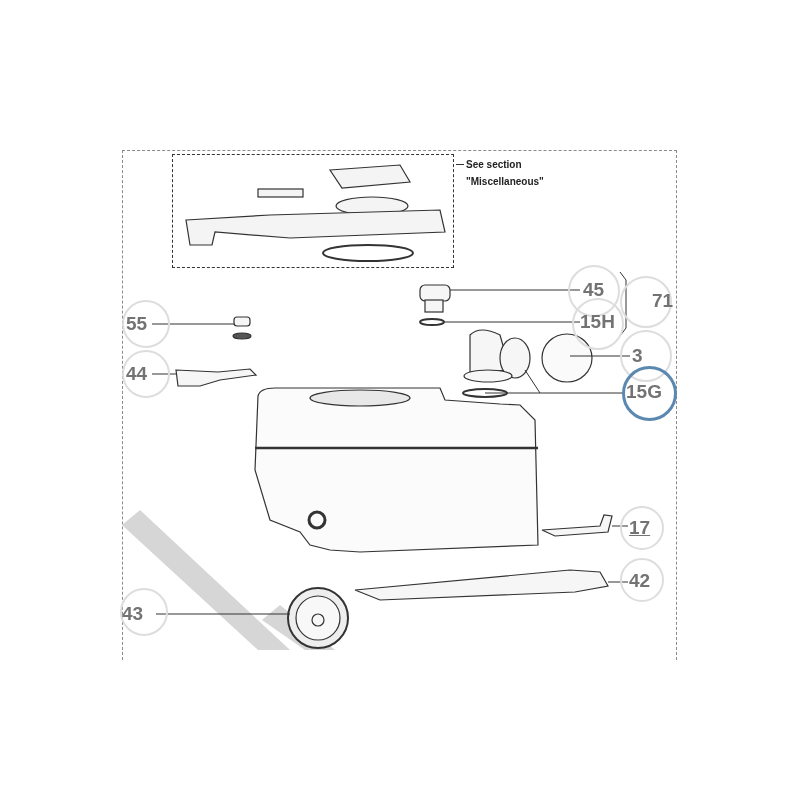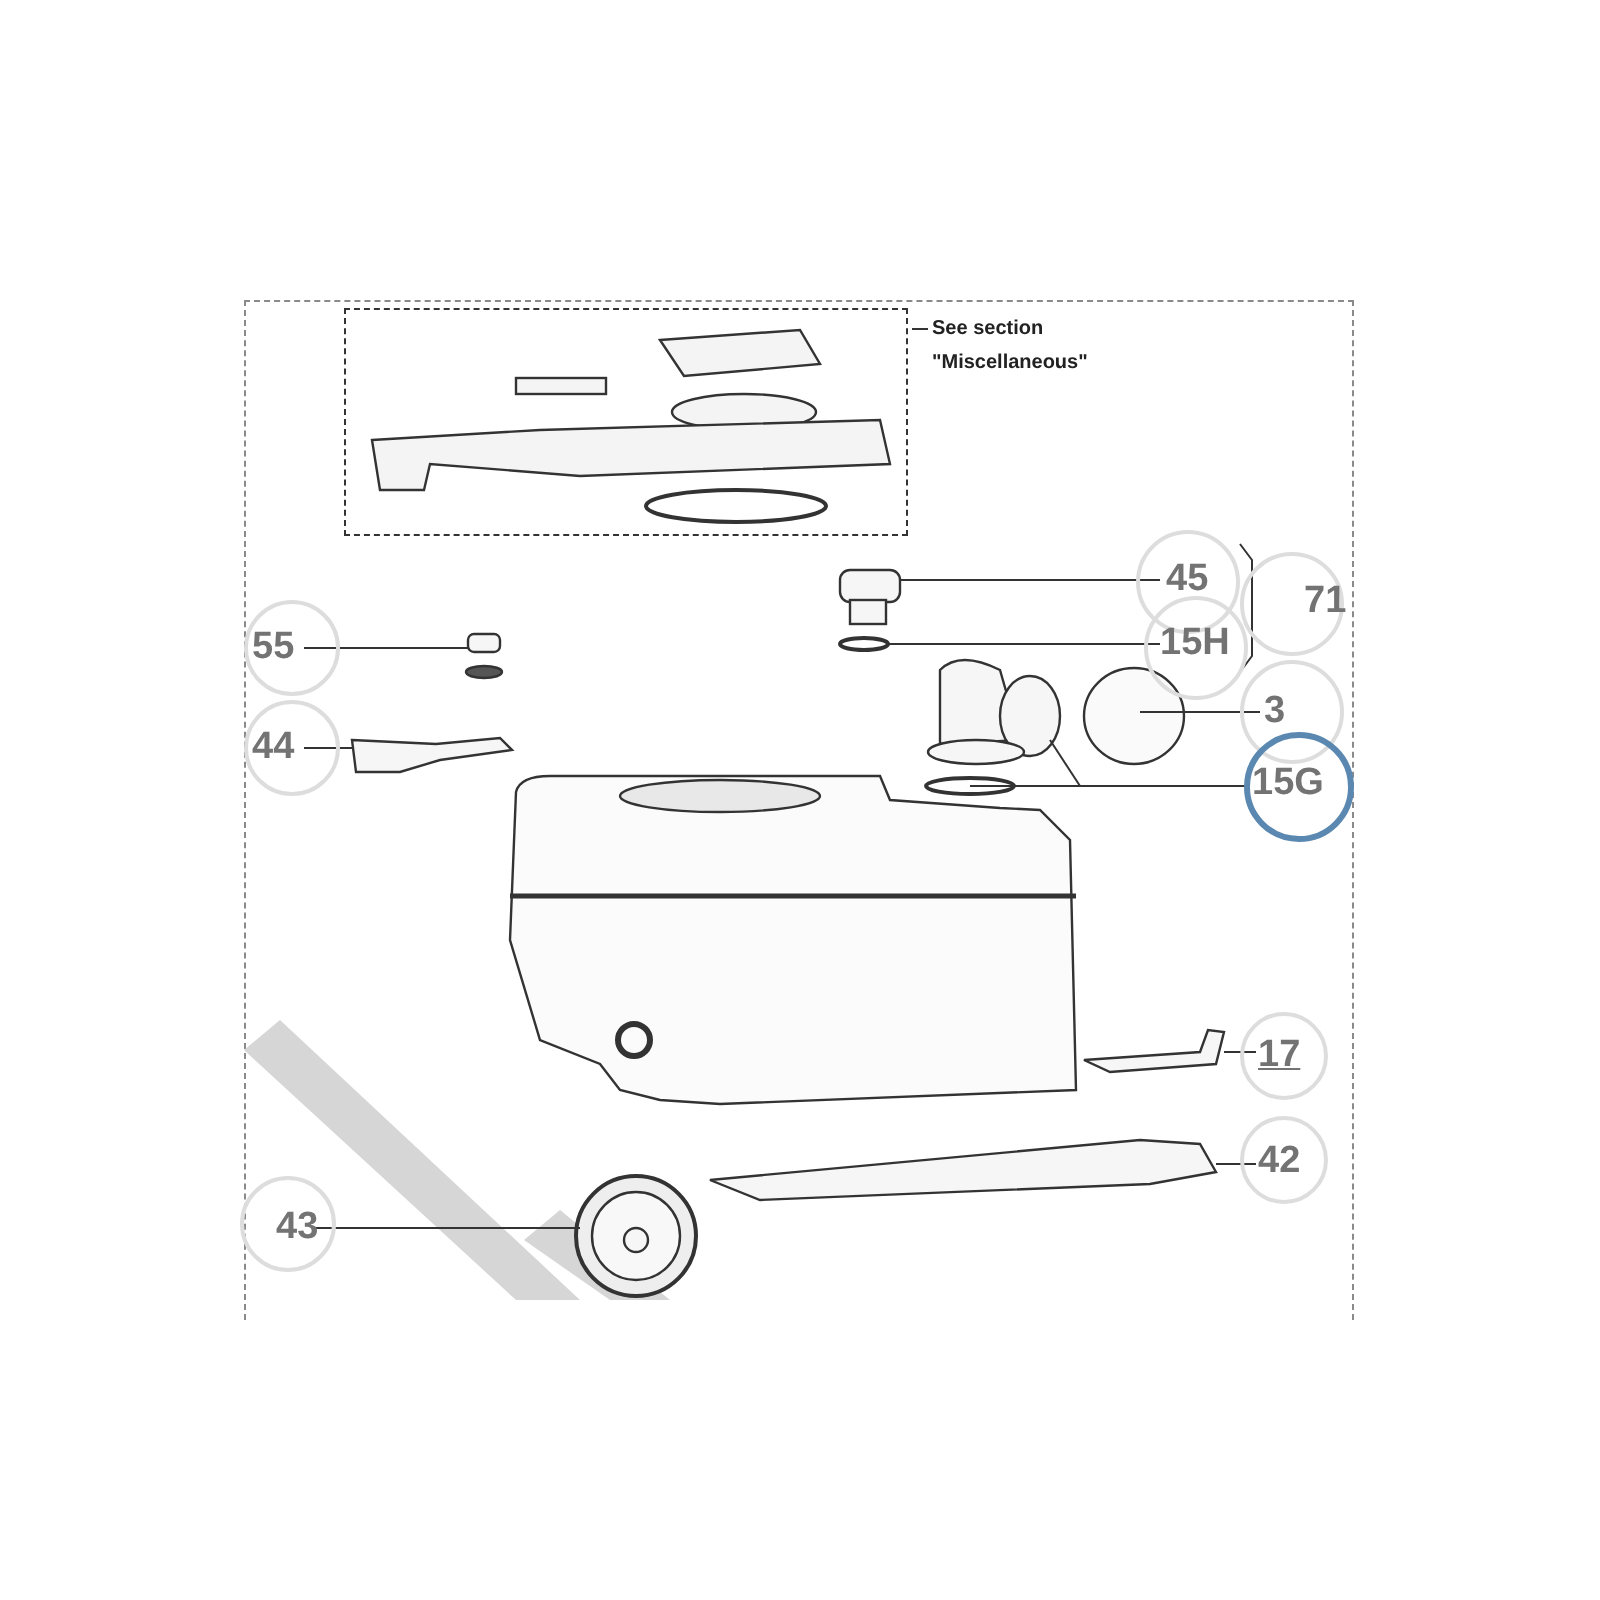--- a/index.html
+++ b/index.html
@@ -105,13 +105,13 @@
 <div class="ring hl" style="left:622px;top:366px;width:55px;height:55px;"></div>
 <div class="callout" style="left:626px;top:381px;">15G</div>
 
 <div class="ring" style="left:620px;top:506px;width:44px;height:44px;"></div>
 <div class="callout" style="left:629px;top:517px;text-decoration:underline;">17</div>
 
 <div class="ring" style="left:620px;top:558px;width:44px;height:44px;"></div>
 <div class="callout" style="left:629px;top:570px;">42</div>
 
 <div class="ring" style="left:120px;top:588px;width:48px;height:48px;"></div>
-<div class="callout" style="left:124px;top:603px;padding-left:14px;">43</div>
+<div class="callout" style="left:108px;top:603px;padding-left:14px;">43</div>
 
 </body></html>

